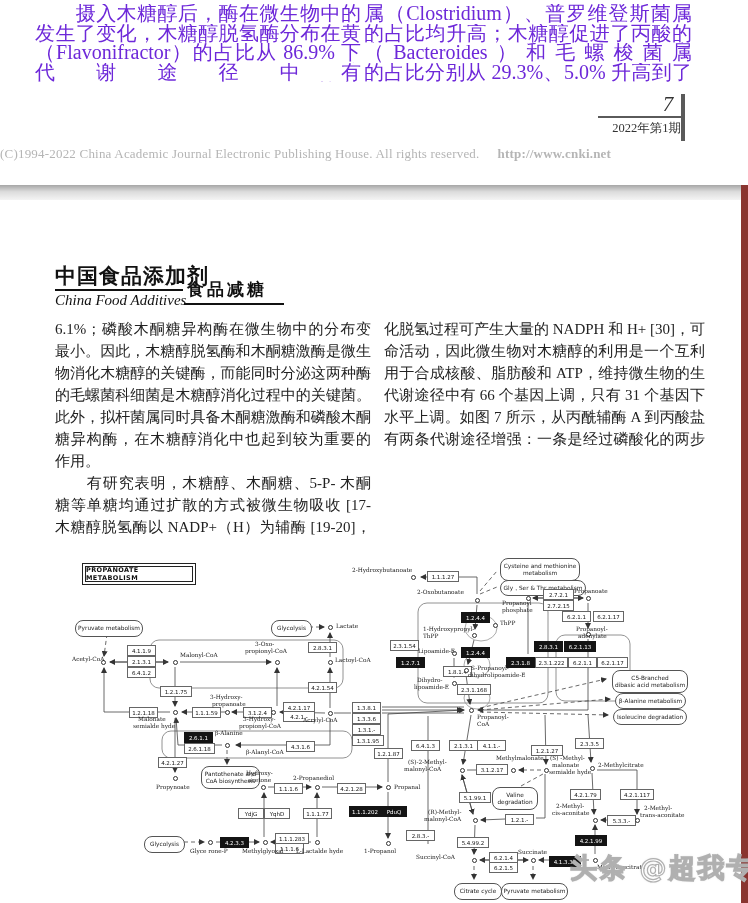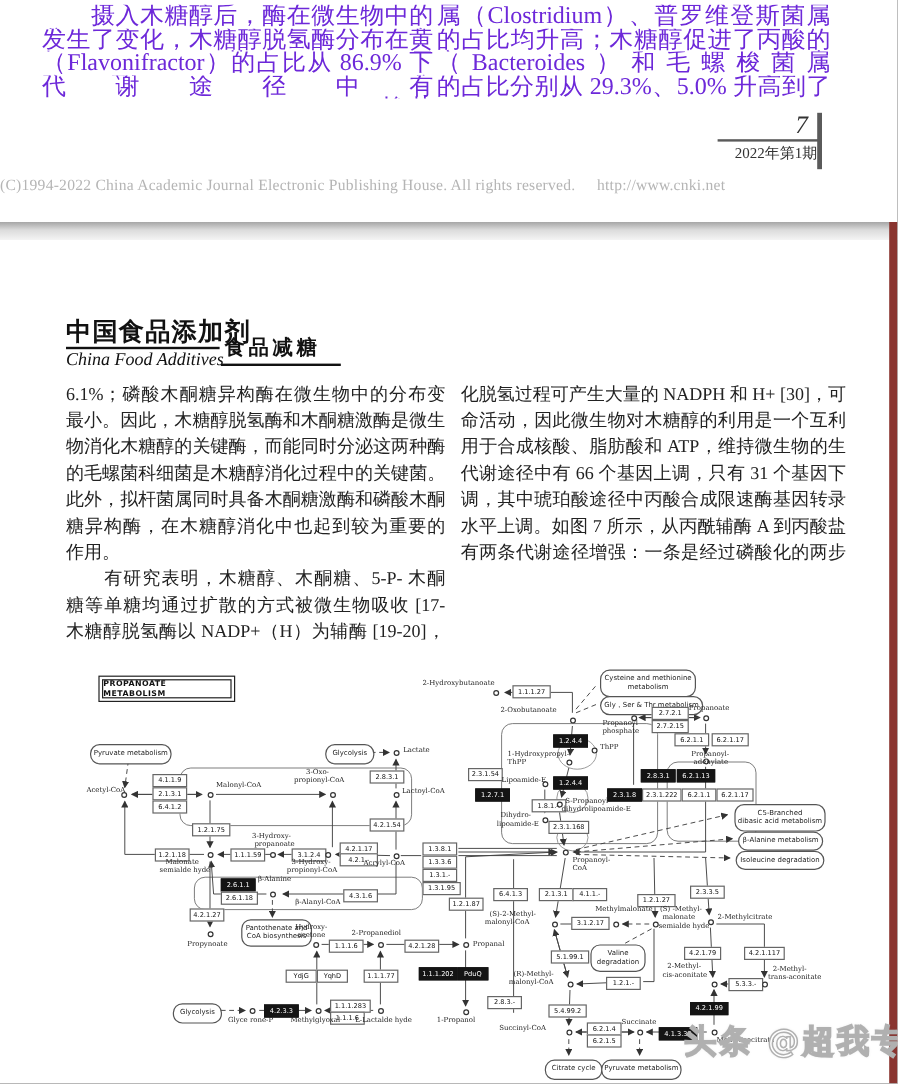--- a/index.html
+++ b/index.html
@@ -12,21 +12,21 @@
   .ln.jl{text-align-last:justify;}
   #p1L{left:35px;width:326px;}
   #p1R{left:364px;width:328px;}
   .pageno-num{position:absolute;left:648px;top:92px;width:40px;text-align:center;
               font-size:21px;font-style:italic;color:#333;}
   .pageno-rule{position:absolute;left:598px;top:116px;width:86px;height:2px;background:#5a5a5a;}
   .pageno-vbar{position:absolute;left:681px;top:94px;width:4px;height:47px;background:#5a5a5a;}
   .pageno-issue{position:absolute;left:601px;top:120px;width:80px;font-size:12.5px;color:#333;text-align:right;}
   .copyright{position:absolute;left:0;top:146px;width:736px;font-size:13px;color:#b5b5b5;
              letter-spacing:.2px;white-space:nowrap;}
-  .copyright .url{margin-left:18px;}
+  .copyright .url{margin-left:18px;font-weight:bold;}
   
   .band{position:absolute;left:0;top:185px;width:748px;height:15px;
         background:linear-gradient(#a6a6a6,#dcdcdc 45%,#f4f4f4);}
   .redstrip{position:absolute;right:0;top:185px;width:7px;height:718px;background:#8a3530;}
   
   .logo-cn{position:absolute;left:55px;top:262px;font-size:21px;font-weight:bold;
            letter-spacing:1px;color:#111;}
   .logo-rule1{position:absolute;left:55px;top:289px;width:128px;height:2px;background:#111;}
   .logo-en{position:absolute;left:55px;top:292px;font-size:15px;font-style:italic;color:#111;}
   .badge{position:absolute;left:187px;top:278px;font-size:17px;font-weight:bold;
@@ -107,21 +107,20 @@
         <div class="ln">作用。</div>
         <div class="ln jl">　　有研究表明，木糖醇、木酮糖、5-P- 木酮</div>
         <div class="ln jl">糖等单糖均通过扩散的方式被微生物吸收 [17-18]。</div>
         <div class="ln jl">木糖醇脱氢酶以 NADP+（H）为辅酶 [19-20]，催</div>
       </div>
     <div class="p2col" id="p2R">
         <div class="ln jl">化脱氢过程可产生大量的 NADPH 和 H+ [30]，可</div>
         <div class="ln jl">命活动，因此微生物对木糖醇的利用是一个互利</div>
         <div class="ln jl">用于合成核酸、脂肪酸和 ATP，维持微生物的生</div>
         <div class="ln jl">代谢途径中有 66 个基因上调，只有 31 个基因下</div>
-        <div class="ln jl">调，其中琥珀酸途径中丙酸合成限速酶基因转录</div>
         <div class="ln jl">水平上调。如图 7 所示，从丙酰辅酶 A 到丙酸盐</div>
         <div class="ln jl">有两条代谢途径增强：一条是经过磷酸化的两步</div>
       </div>
 
     <div id="diagram">
       <svg id="edges" width="748" height="345" viewBox="0 0 748 345">
         <defs>
           <marker id="arr" markerWidth="6" markerHeight="6" refX="5" refY="3" orient="auto" markerUnits="userSpaceOnUse">
             <path d="M0,0 L6,3 L0,6 z" fill="#333"></path>
           </marker>

